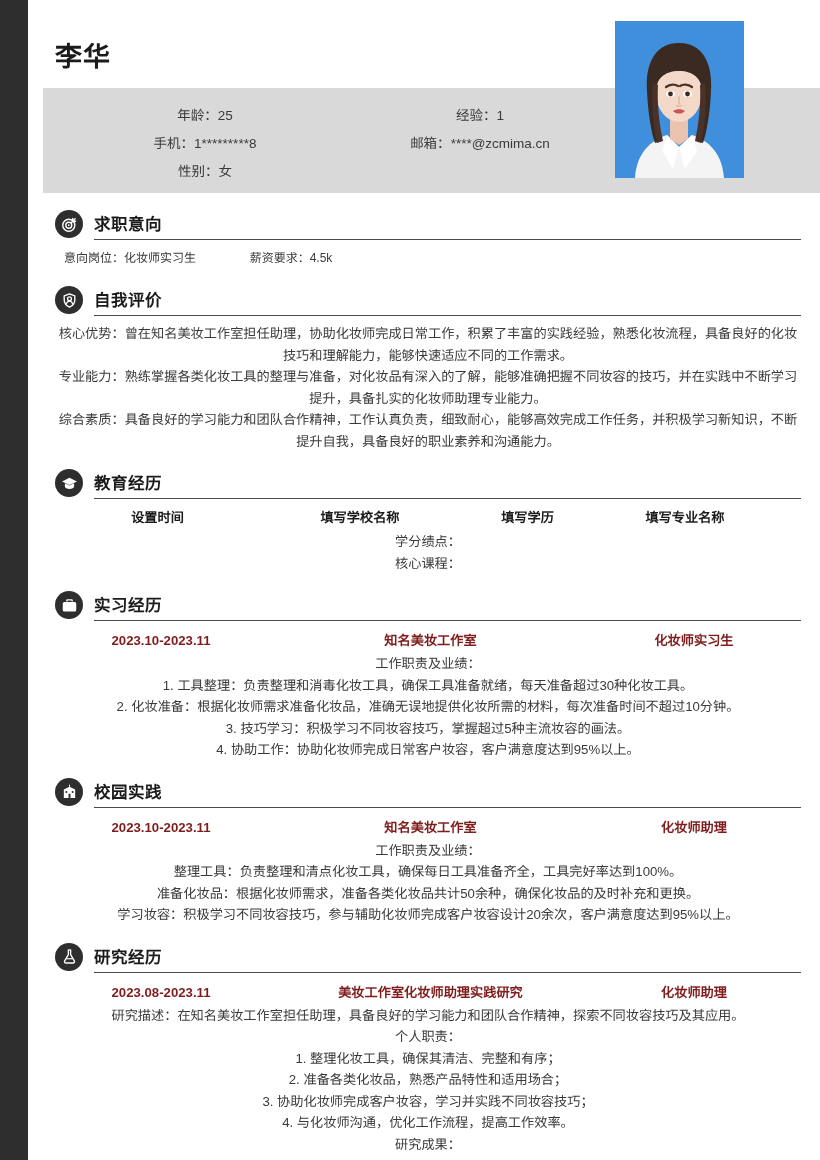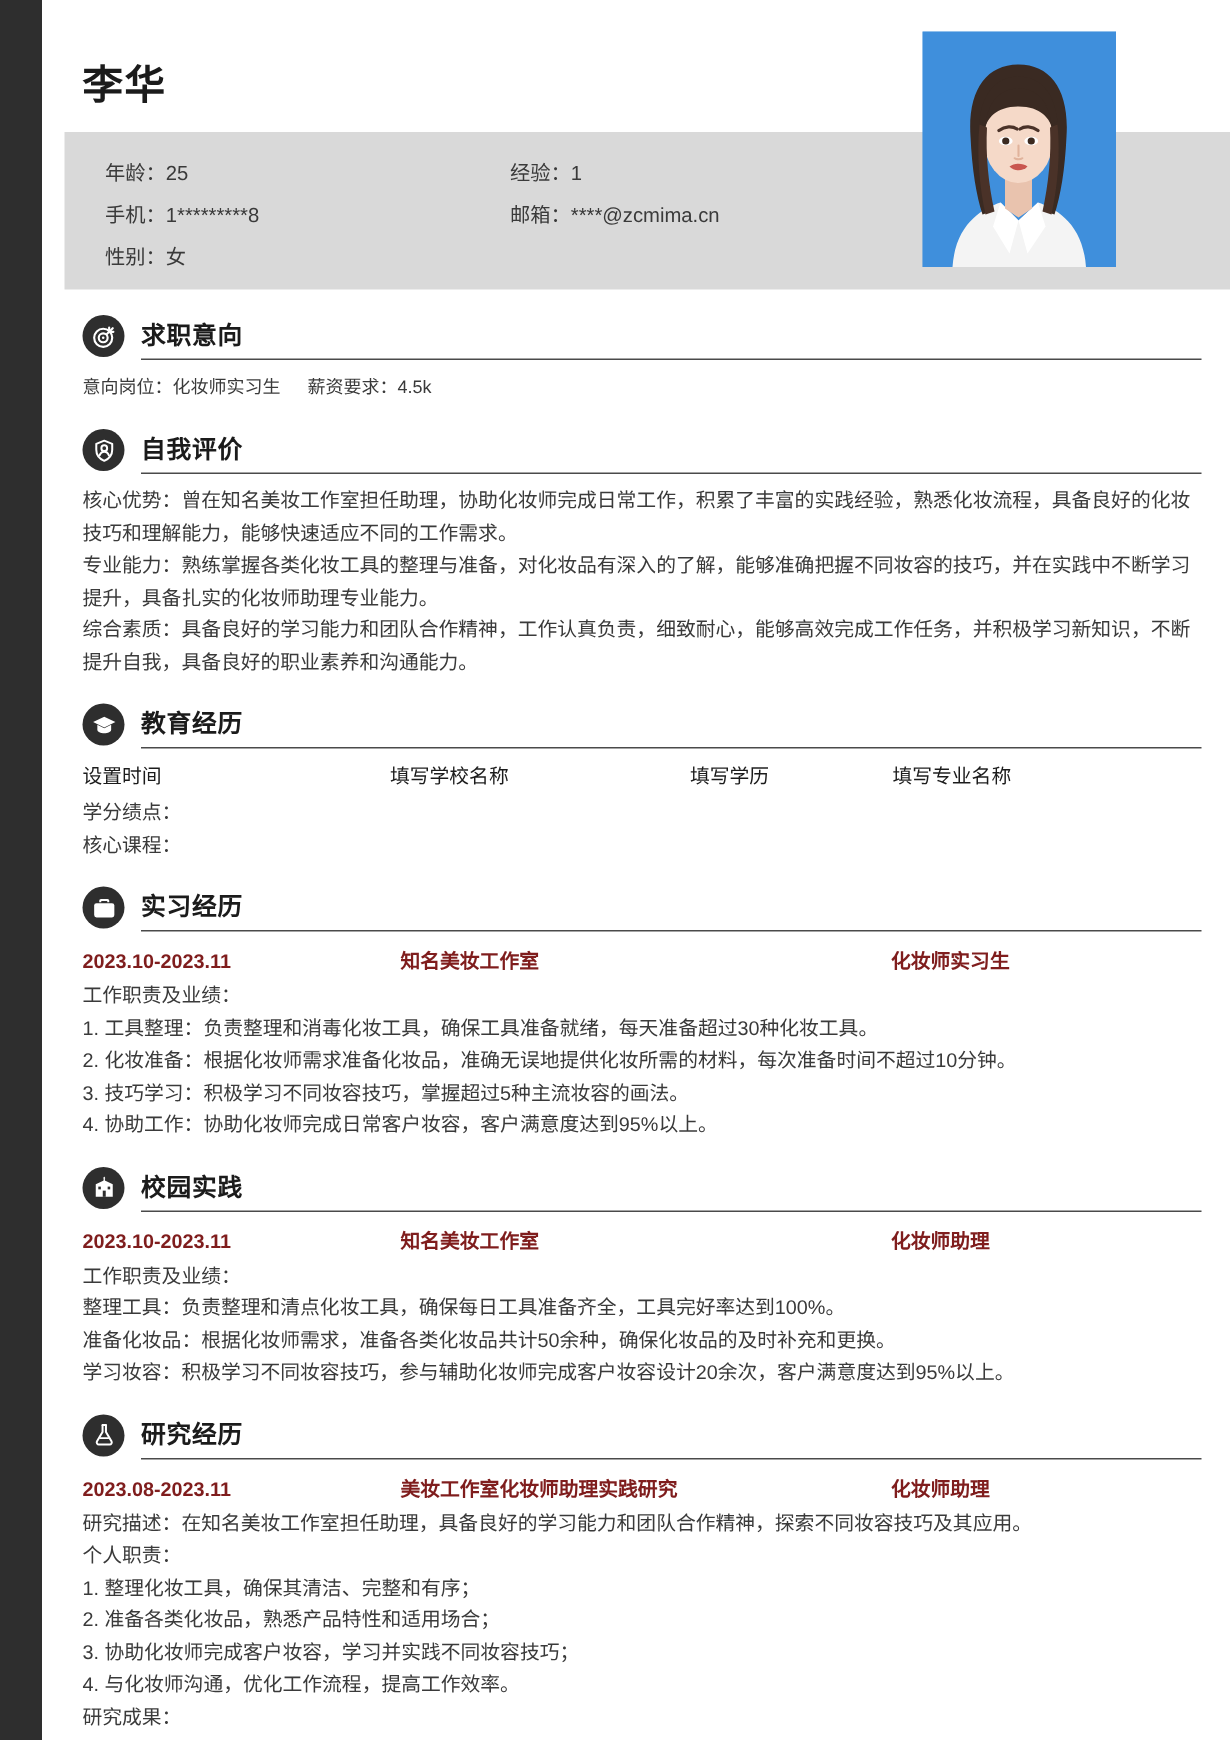--- a/index.html
+++ b/index.html
@@ -30,20 +30,21 @@
     width: 28px;
     height: 1160px;
     background: #2e2e2e;
   }
   .content {
     position: absolute;
     left: 28px;
     top: 0;
     width: 792px;
     height: 1160px;
+    text-align: center;
   }
 
   
   .header {
     position: relative;
     height: 193px;
   }
   .name {
     position: absolute;
     left: 27px;
@@ -155,21 +156,21 @@
     line-height: 22px;
   }
   .meta-row .m1 { width: 150px; }
   .meta-row .m2 { width: 172px; }
   .meta-row .m3 { width: 220px; }
 
   
   .cols {
     display: flex;
     font-size: 13.2px;
-    font-weight: normal;
+    font-weight: bold;
     color: #1b1b1b;
     line-height: 24px;
     margin-bottom: 1px;
   }
   .cols .c-date { width: 205px; }
   .cols .c-org  { width: 200px; }
   .cols .c-deg  { width: 135px; }
   .cols .c-maj  { width: 180px; }
 
   .exp-cols {

